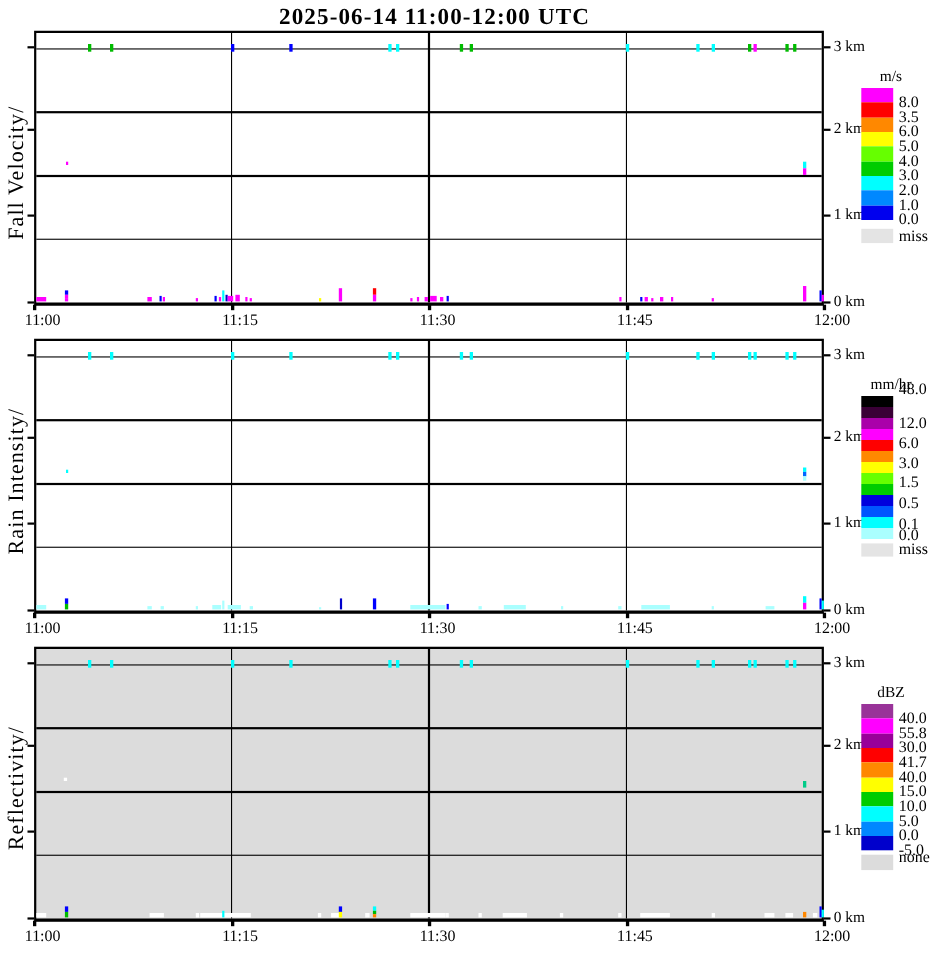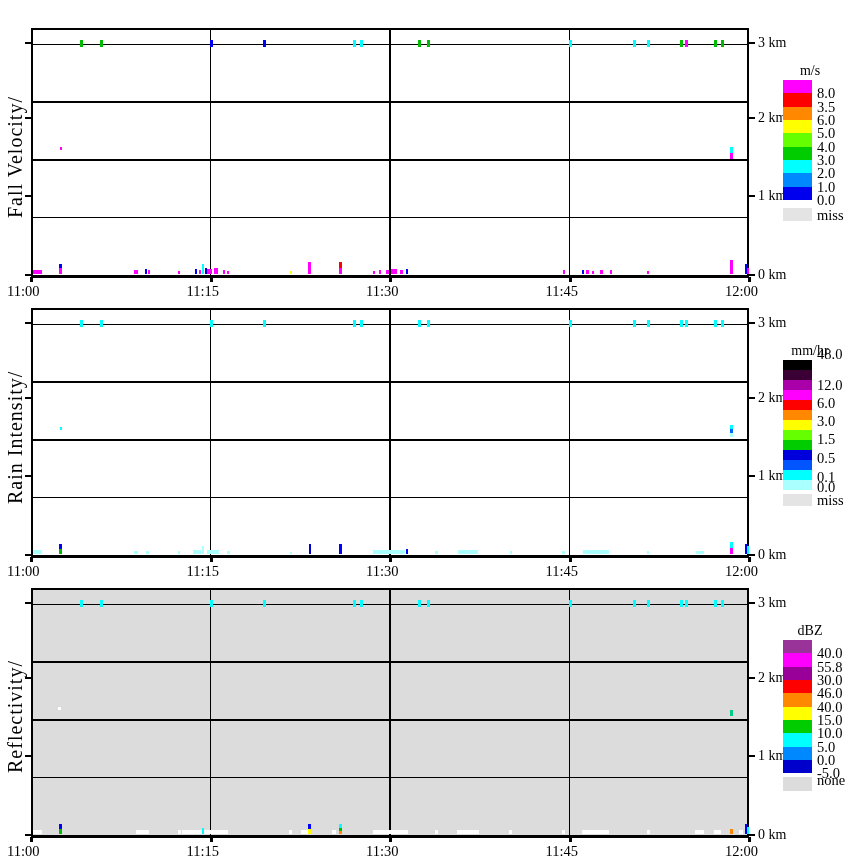--- a/index.html
+++ b/index.html
@@ -9,31 +9,32 @@
          font-weight:600;letter-spacing:1px;}
   .ylabel{position:absolute;writing-mode:vertical-rl;transform:rotate(180deg);
           font-size:20px;letter-spacing:1px;width:24px;text-align:center;height:250px;left:4px;}
   .panel{position:absolute;left:31px;width:718px;height:250px;border:2px solid #000;
          border-bottom:3px solid #000;box-sizing:border-box;}
   .hline{position:absolute;left:0;width:100%;height:1.6px;background:#000;}
   .vline{position:absolute;top:0;height:100%;width:1.6px;background:#000;}
   .mark{position:absolute;}
   .seg{width:100%;}
   .xtick{position:absolute;width:3px;height:5px;background:#000;}
-  .xticklabel{position:absolute;width:48px;text-align:left;font-size:14.5px;}
+  .xticklabel{position:absolute;width:48px;text-align:right;font-size:14.5px;}
   .kmtick{position:absolute;width:6px;height:2px;background:#000;}
   .kmlabel{position:absolute;font-size:14px;white-space:nowrap;}
   .cbtitle{position:absolute;font-size:14px;width:70px;text-align:center;}
   .cbcell{position:absolute;width:29px;}
   .cblabel{position:absolute;font-size:14.5px;white-space:nowrap;}
 </style>
 </head>
 <body>
 
 <div id="canvas">
+  <div class="title">2025-06-14  11:00-12:00 UTC</div>
   <div class="ylabel" style="top:32px;">Fall Velocity/</div>
   <div class="ylabel" style="top:312px;">Rain Intensity/</div>
   <div class="ylabel" style="top:592px;">Reflectivity/</div>
   <div id="plots">
       <div class="panel" style="top: 27.7px; background: rgb(255, 255, 255);">
         <div class="hline" style="top: 14px;"></div>
         <div class="hline" style="top: 71.65px;"></div>
         <div class="hline" style="top: 129.3px;"></div>
         <div class="hline" style="top: 186.95px;"></div>
         <div class="vline" style="left: 176.5px;"></div>
@@ -587,21 +588,21 @@
       <div class="cbcell" style="left: 783px; top: 679.99px; height: 13.33px; background: rgb(255, 0, 0);"></div>
       <div class="cbcell" style="left: 783px; top: 693.32px; height: 13.33px; background: rgb(255, 136, 0);"></div>
       <div class="cbcell" style="left: 783px; top: 706.65px; height: 13.33px; background: rgb(255, 255, 0);"></div>
       <div class="cbcell" style="left: 783px; top: 719.98px; height: 13.33px; background: rgb(0, 204, 0);"></div>
       <div class="cbcell" style="left: 783px; top: 733.31px; height: 13.33px; background: rgb(0, 255, 255);"></div>
       <div class="cbcell" style="left: 783px; top: 746.64px; height: 13.33px; background: rgb(0, 136, 255);"></div>
       <div class="cbcell" style="left: 783px; top: 759.97px; height: 13.33px; background: rgb(0, 0, 204);"></div>
       <div class="cblabel" style="left: 817px; top: 645.33px;">40.0</div>
       <div class="cblabel" style="left: 817px; top: 658.66px;">55.8</div>
       <div class="cblabel" style="left: 817px; top: 671.99px;">30.0</div>
-      <div class="cblabel" style="left: 817px; top: 685.32px;">46.0</div>
+      <div class="cblabel" style="left: 817px; top: 685.32px;">41.7</div>
       <div class="cblabel" style="left: 817px; top: 698.65px;">40.0</div>
       <div class="cblabel" style="left: 817px; top: 711.98px;">15.0</div>
       <div class="cblabel" style="left: 817px; top: 725.31px;">10.0</div>
       <div class="cblabel" style="left: 817px; top: 738.64px;">5.0</div>
       <div class="cblabel" style="left: 817px; top: 751.97px;">0.0</div>
       <div class="cblabel" style="left: 817px; top: 765.3px;">-5.0</div>
       <div class="cbcell" style="left: 783px; top: 777px; height: 14px; background: rgb(220, 220, 220);"></div>
       <div class="cblabel" style="left: 817px; top: 772px;">none</div>
     </div>
 </div>

